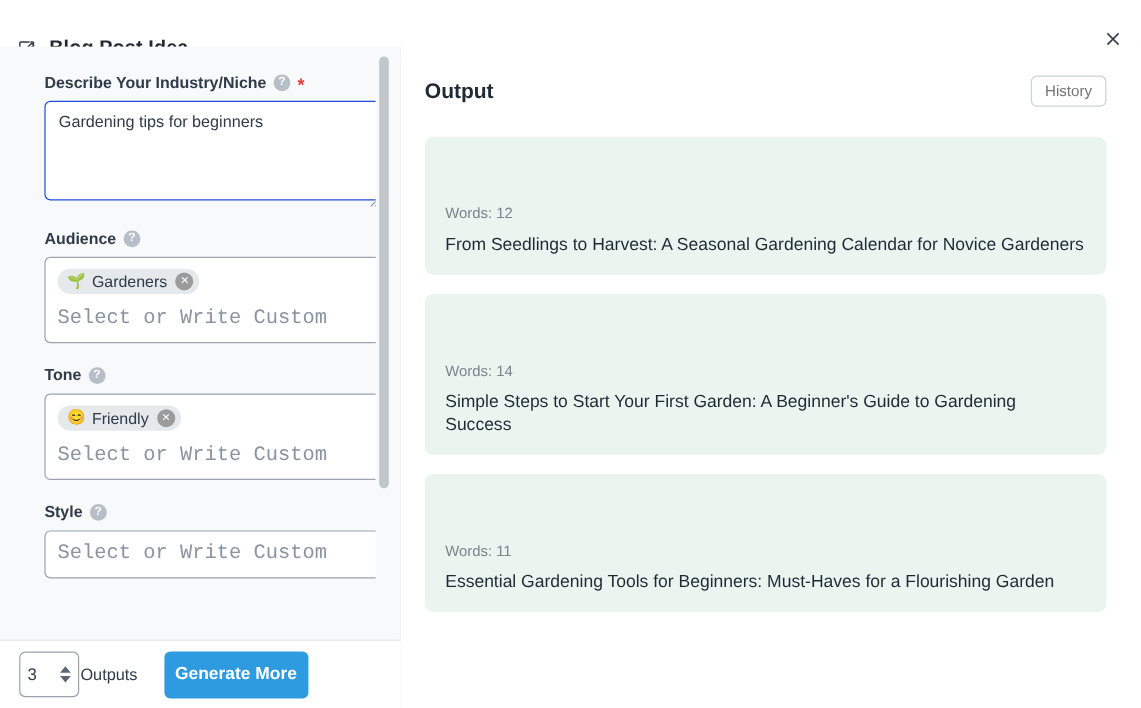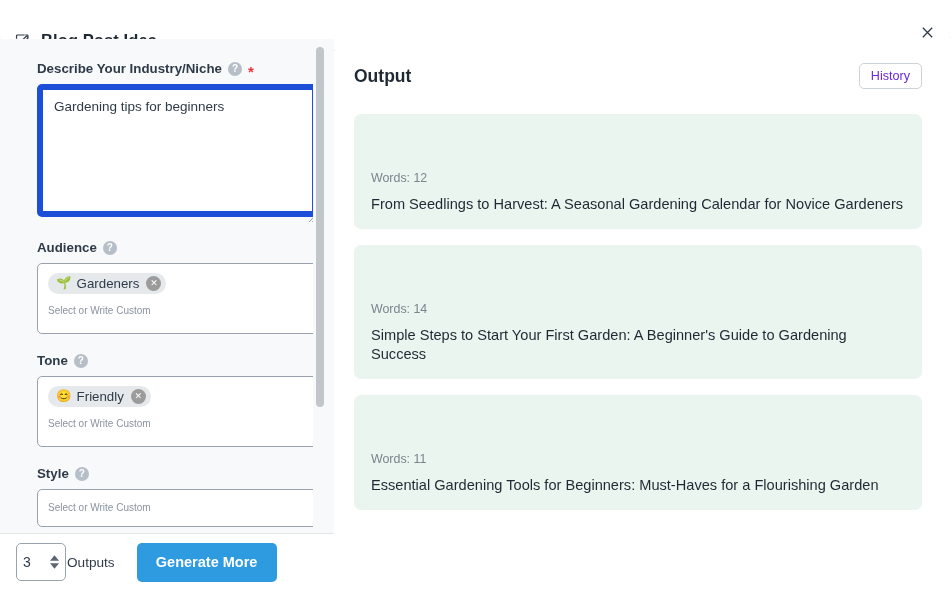--- a/index.html
+++ b/index.html
@@ -95,23 +95,23 @@
   .required-star {
     color: #e8353a;
     font-size: 15px;
     margin-left: 6px;
     line-height: 1;
     position: relative;
     top: 3px;
   }
   .textarea-box {
     width: 281px;
-    height: 133px;
-    background: #ffffff;
-    border: 6px solid #1d4ed8;
+    height: 83px;
+    background: #ffffff;
+    border: 1px solid #1d4ed8;
     border-radius: 5px;
     padding: 9px 11px;
     font-family: "Liberation Sans", sans-serif;
     font-size: 13.5px;
     color: #2f3b48;
     resize: none;
     outline: none;
     position: relative;
   }
   .textarea-wrap { position: relative; width: 281px; }
@@ -152,22 +152,22 @@
     cursor: pointer;
     font-size: 9px;
     line-height: 1;
   }
   .tag-input {
     display: block;
     width: 100%;
     border: none;
     outline: none;
     background: transparent;
-    font-family: Liberation Sans, sans-serif;
-    font-size: 10px;
+    font-family: Liberation Mono, monospace;
+    font-size: 17px;
     color: #8a93a0;
     padding: 9px 0 10px 0;
   }
   .tag-input::placeholder { color: #8a93a0; }
 
   
   .scroll-track {
     position: absolute;
     right: 8px; top: 0;
     width: 12px;
@@ -221,21 +221,21 @@
     margin-left: 1px;
     font-size: 13.6px;
     color: #2f3b48;
   }
   .generate-btn {
     margin-left: 22px;
     background: #2e9ae0;
     color: #ffffff;
     border: none;
     border-radius: 5px;
-    width: 140px;
+    width: 120px;
     height: 39px;
     font-family: "Liberation Sans", sans-serif;
     font-size: 14.5px;
     font-weight: bold;
     cursor: pointer;
   }
 
   
   .right-panel {
     position: absolute;
@@ -258,21 +258,21 @@
     font-weight: bold;
     color: #1f2933;
   }
   .history-btn {
     border: 1px solid #ccd2d9;
     background: #ffffff;
     border-radius: 5px;
     padding: 5px 11px;
     font-family: "Liberation Sans", sans-serif;
     font-size: 12.6px;
-    color: #6d28d9;
+    color: #737373;
     cursor: pointer;
   }
   .output-card {
     background: #eaf5f0;
     border-radius: 7px;
     padding: 13px 17px 15px 17px;
     margin-bottom: 16px;
     cursor: pointer;
   }
   .card-words {

